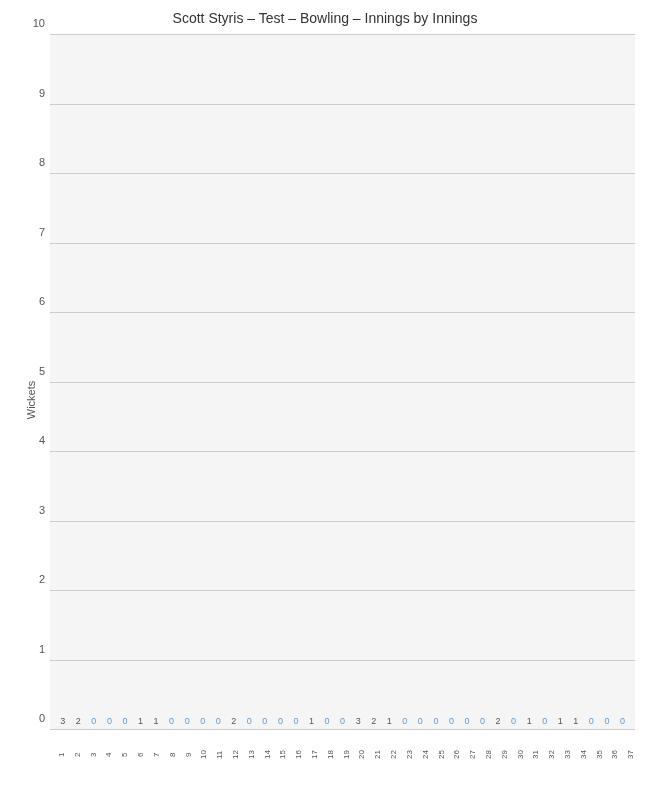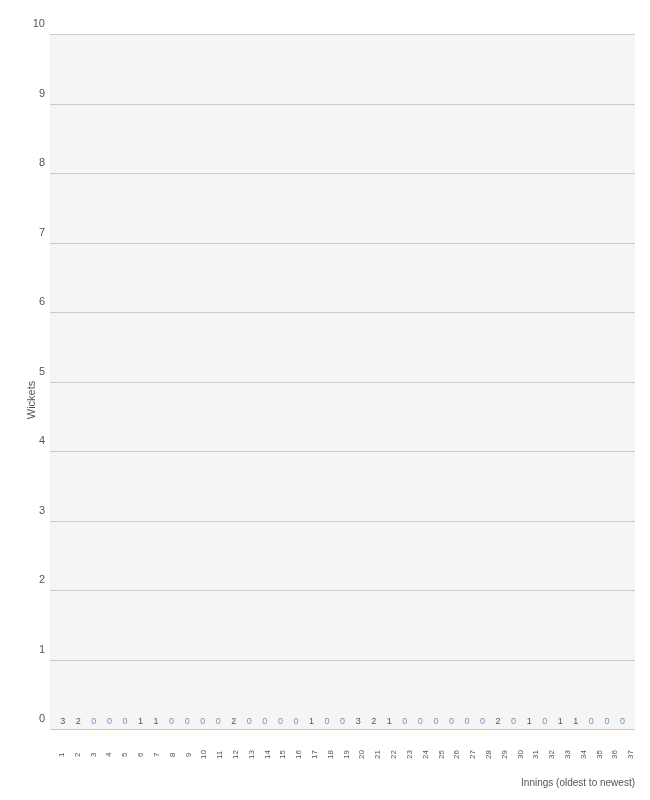--- a/index.html
+++ b/index.html
@@ -130,20 +130,21 @@
       right: 0;
       text-align: center;
       font-size: 10px;
       color: #555;
     }
   </style>
 </head>
 <body>
 
 <div class="chart-container">
+  <div class="chart-title">Scott Styris – Test – Bowling – Innings by Innings</div>
 
   <div class="y-axis-title">Wickets</div>
 
   <div class="chart-area">
     <div class="chart-inner" id="chart-inner">
 
       <div class="bars-container" id="bars-container">
       <div class="bar-group">
             <div class="bar" style="height: 30%;">
               <div class="bar-label" style="color: rgb(85, 85, 85);">3</div>
@@ -364,21 +365,20 @@
           <div class="x-label">30</div>
           <div class="x-label">31</div>
           <div class="x-label">32</div>
           <div class="x-label">33</div>
           <div class="x-label">34</div>
           <div class="x-label">35</div>
           <div class="x-label">36</div>
           <div class="x-label">37</div>
         </div>
 
-      <div class="x-axis-title">Innings (oldest to newest)</div>
     <div class="grid-line" style="bottom: 0%;"></div>
         <div class="y-label" style="bottom: 0%;">0</div>
         <div class="grid-line" style="bottom: 10%;"></div>
         <div class="y-label" style="bottom: 10%;">1</div>
         <div class="grid-line" style="bottom: 20%;"></div>
         <div class="y-label" style="bottom: 20%;">2</div>
         <div class="grid-line" style="bottom: 30%;"></div>
         <div class="y-label" style="bottom: 30%;">3</div>
         <div class="grid-line" style="bottom: 40%;"></div>
         <div class="y-label" style="bottom: 40%;">4</div>

